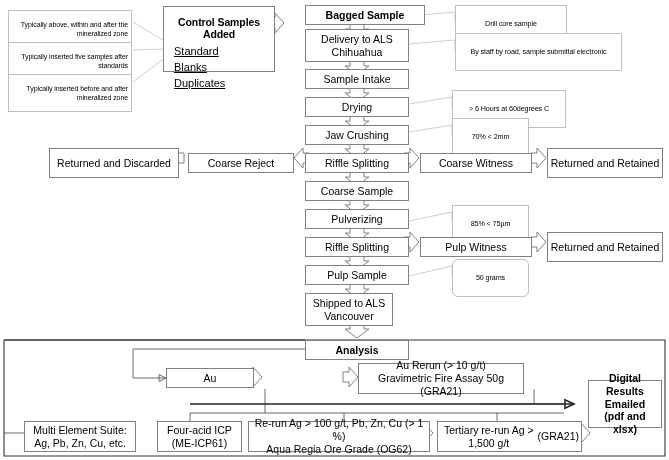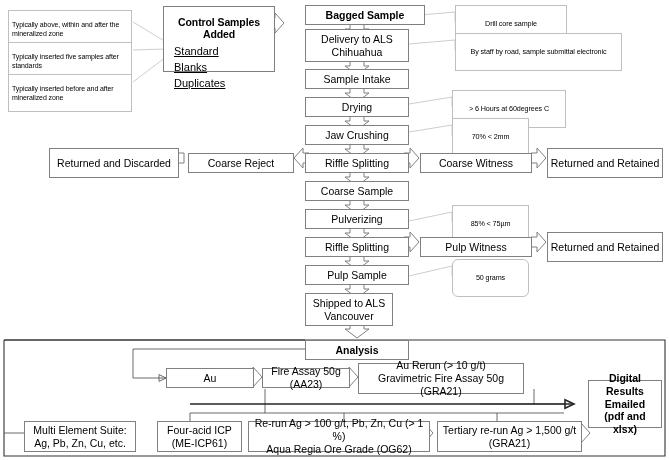--- a/index.html
+++ b/index.html
@@ -5,21 +5,21 @@
   html,body{margin:0;padding:0;background:#fff;}
   body{font-family:"Liberation Sans",sans-serif;color:#000;}
   #canvas{position:relative;width:669px;height:460px;background:#fff;overflow:hidden;}
 
   .box{position:absolute;box-sizing:border-box;border:1px solid #808080;background:#fff;
        display:flex;align-items:center;justify-content:center;text-align:center;
        font-size:10.5px;line-height:1.22;color:#000;padding:1px 2px;}
   .box.b2{border:1.4px solid #7f7f7f;}
   .bold{font-weight:bold;}
   .note{position:absolute;box-sizing:border-box;border:1px solid #bfbfbf;background:#fff;
-        display:flex;align-items:center;justify-content:center;text-align:left;
+        display:flex;align-items:center;justify-content:center;text-align:right;
         font-size:7.2px;line-height:1.3;color:#000;padding:18px 3px;letter-spacing:-0.1px;}
   .note.left{font-size:7px;}
   .ctrl{position:absolute;box-sizing:border-box;border:1.5px solid #7f7f7f;background:#fff;}
   .ctrl .title{font-size:10.5px;font-weight:bold;text-align:center;margin-top:9px;letter-spacing:-0.1px;}
   .ctrl ul{list-style:none;margin:4px 0 0 10px;padding:0;}
   .ctrl li{font-size:11px;line-height:1.45;text-decoration:underline;}
 
   svg.lines{position:absolute;left:0;top:0;width:669px;height:460px;pointer-events:none;}
   .ar{fill:#fff;stroke:#808080;stroke-width:1;}
   .thin{stroke:#595959;stroke-width:0.9;fill:none;}
@@ -202,23 +202,20 @@
     <span>Pulp Witness</span>
   </div>
   <div class="box" style="left:547px;top:232px;width:116px;height:30px;">
     <span>Returned and Retained</span>
   </div>
 
   <div class="box" style="left:166px;top:368px;width:88px;height:20px;">
     <span>Au</span>
   </div>
 
-  <div class="box" style="left:262px;top:368px;width:88px;height:20px;">
-    <span>Fire Assay 50g  (AA23)</span>
-  </div>
 
   <div class="box" style="left:358px;top:363px;width:166px;height:31px;flex-direction:column;">
     <span>Au Rerun (&gt; 10 g/t)</span>
     <span>Gravimetric Fire Assay 50g (GRA21)</span>
   </div>
 
   <div class="box" style="left:588px;top:380px;width:74px;height:48px;flex-direction:column;">
     <span class="bold">Digital Results</span>
     <span class="bold">Emailed</span>
     <span class="bold">(pdf and xlsx)</span>
@@ -232,18 +229,18 @@
   <div class="box" style="left:157px;top:421px;width:85px;height:31px;flex-direction:column;">
     <span>Four-acid    ICP</span>
     <span>(ME-ICP61)</span>
   </div>
 
   <div class="box" style="left:248px;top:421px;width:182px;height:31px;flex-direction:column;">
     <span>Re-run Ag &gt; 100 g/t, Pb, Zn, Cu (&gt; 1 %)</span>
     <span>Aqua Regia Ore Grade (OG62)</span>
   </div>
 
-  <div class="box" style="left:437px;top:421px;width:145px;height:31px;flex-direction:column;">
+  <div class="box" style="left:437px;top:421px;width:145px;height:31px;flex-direction:row;">
     <span>Tertiary re-run Ag &gt; 1,500 g/t</span>
     <span>(GRA21)</span>
   </div>
 
 </div>
 
 </body></html>

